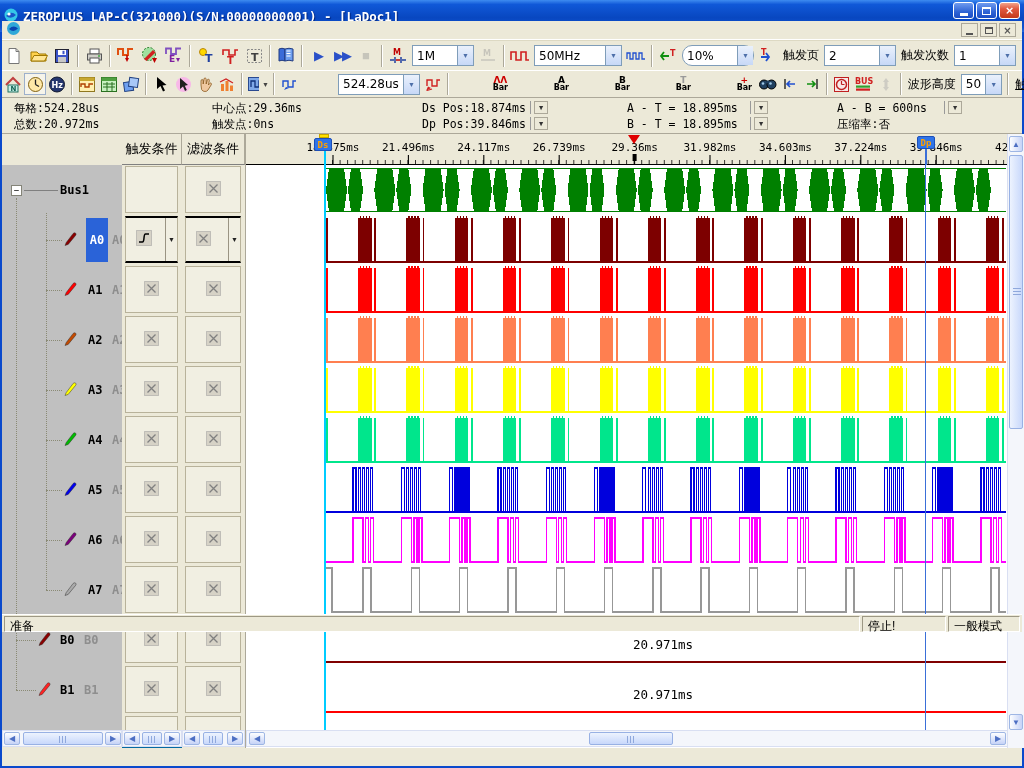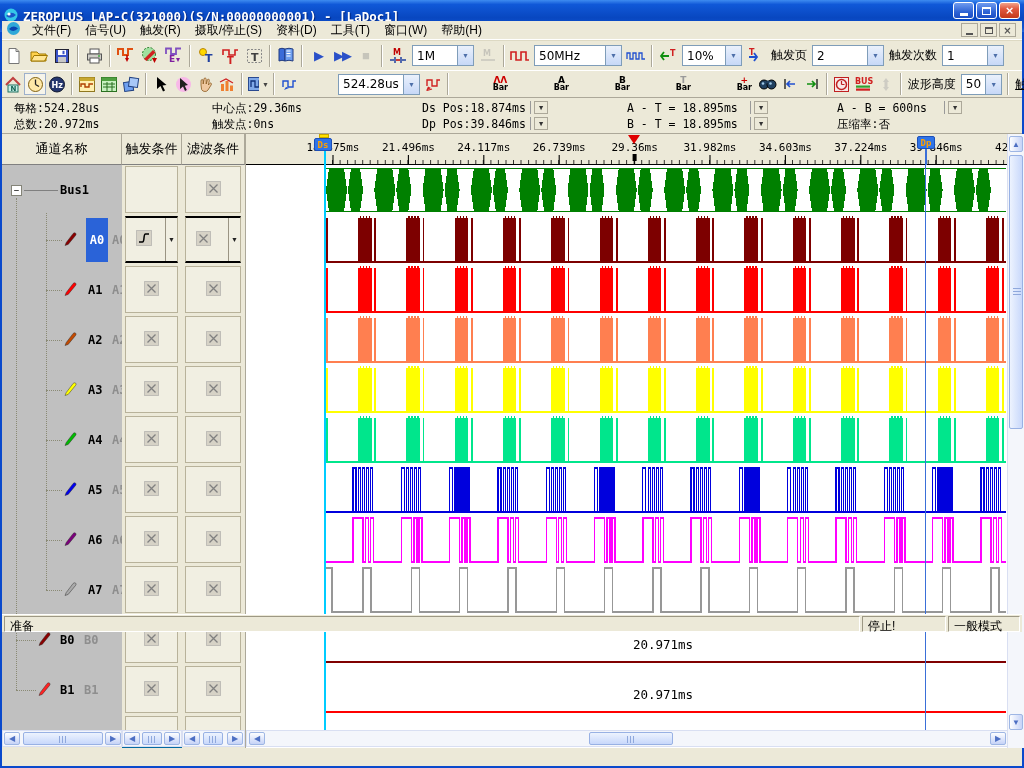--- a/index.html
+++ b/index.html
@@ -152,30 +152,20 @@
     </span>
   </div>
 
   <div class="menubar">
     <span class="ico" style="margin:0 4px;">
       <svg width="15" height="15">
           <circle cx="7.5" cy="7.5" r="6.5" fill="#2FA8D8"></circle>
           <path d="M3 8 Q7.5 3.5 12 7.5 Q7.5 12 3 8z" fill="#0A46B0"></path>
         </svg>
     </span>
-    <span id="menu-items" style="display:flex;">
-        <span class="menu-item">文件(F)</span>
-        <span class="menu-item">信号(U)</span>
-        <span class="menu-item">触发(R)</span>
-        <span class="menu-item">摄取/停止(S)</span>
-        <span class="menu-item">资料(D)</span>
-        <span class="menu-item">工具(T)</span>
-        <span class="menu-item">窗口(W)</span>
-        <span class="menu-item">帮助(H)</span>
-      </span>
     <span class="mdi-btns">
       <span class="mdibtn">
           <span class="minbar"></span>
         </span>
       <span class="mdibtn">
           <span class="resticon"></span>
         </span>
       <span class="mdibtn">×</span>
     </span>
   </div>
@@ -303,21 +293,21 @@
           <path d="M1 11 V5 H4 V11 H7 V5 H10 V11 H13 V5 H16 V11 H19" stroke="#2050D0" fill="none" stroke-width="1.3"></path>
         </svg>
       </span>
     <span class="sep"></span>
     <span class="tbtn">
         <svg width="18" height="16">
           <path d="M10 8 H2 M5 4 L2 8 L5 12" stroke="#109010" fill="none" stroke-width="1.8"></path>
           <text x="11" y="8" font-size="8" font-weight="bold" fill="#D02020" font-family="DejaVu Sans">T</text>
         </svg>
       </span>
-    <span class="combo" style="width:60px;">
+    <span class="combo" style="width:72px;border-radius:10px;">
       <span class="val">10%</span>
         <span class="dd">▼</span>
     </span>
     <span class="tbtn">
         <svg width="18" height="16">
           <path d="M2 9 H10 M7 5 L10 9 L7 13" stroke="#2050D0" fill="none" stroke-width="1.8"></path>
           <text x="2" y="7" font-size="8" font-weight="bold" fill="#D02020" font-family="DejaVu Sans">T</text>
         </svg>
       </span>
     <span class="tlabel">触发页</span>
@@ -518,21 +508,20 @@
     <span class="ib-dd" style="left:752px;top:19px;">▼</span>
     <span class="ib-cell" style="left:835px;top:3px;">A - B = 600ns</span>
     <span class="ib-sep" style="left:942px;top:3px;"></span>
     <span class="ib-dd" style="left:946px;top:3px;">▼</span>
     <span class="ib-cell" style="left:835px;top:19px;">压缩率:否</span>
   </div>
 
   <div class="main">
 
     <div class="names-col">
-      <div class="colhead" style="left:0;width:120px;">通道名称</div>
       <div class="names-body" id="channel-tree">
           <div class="dotvline" style="left:14px;top:33px;height:492px;"></div>
           <div class="dotvline" style="left:44px;top:48px;height:377px;"></div>
           <div class="tree-row" style="top:0;">
         <div class="expander" style="left:9px;top:20px;">−</div>
         <div style="position:absolute;left:22px;top:25px;width:34px;border-top:1px solid #808080;"></div>
         <span class="chid" style="left:58px;">Bus1</span>
       </div>
           <div class="tree-row" style="top:50px;">
           <div class="dotline" style="left:44px;top:25px;width:16px;"></div>

